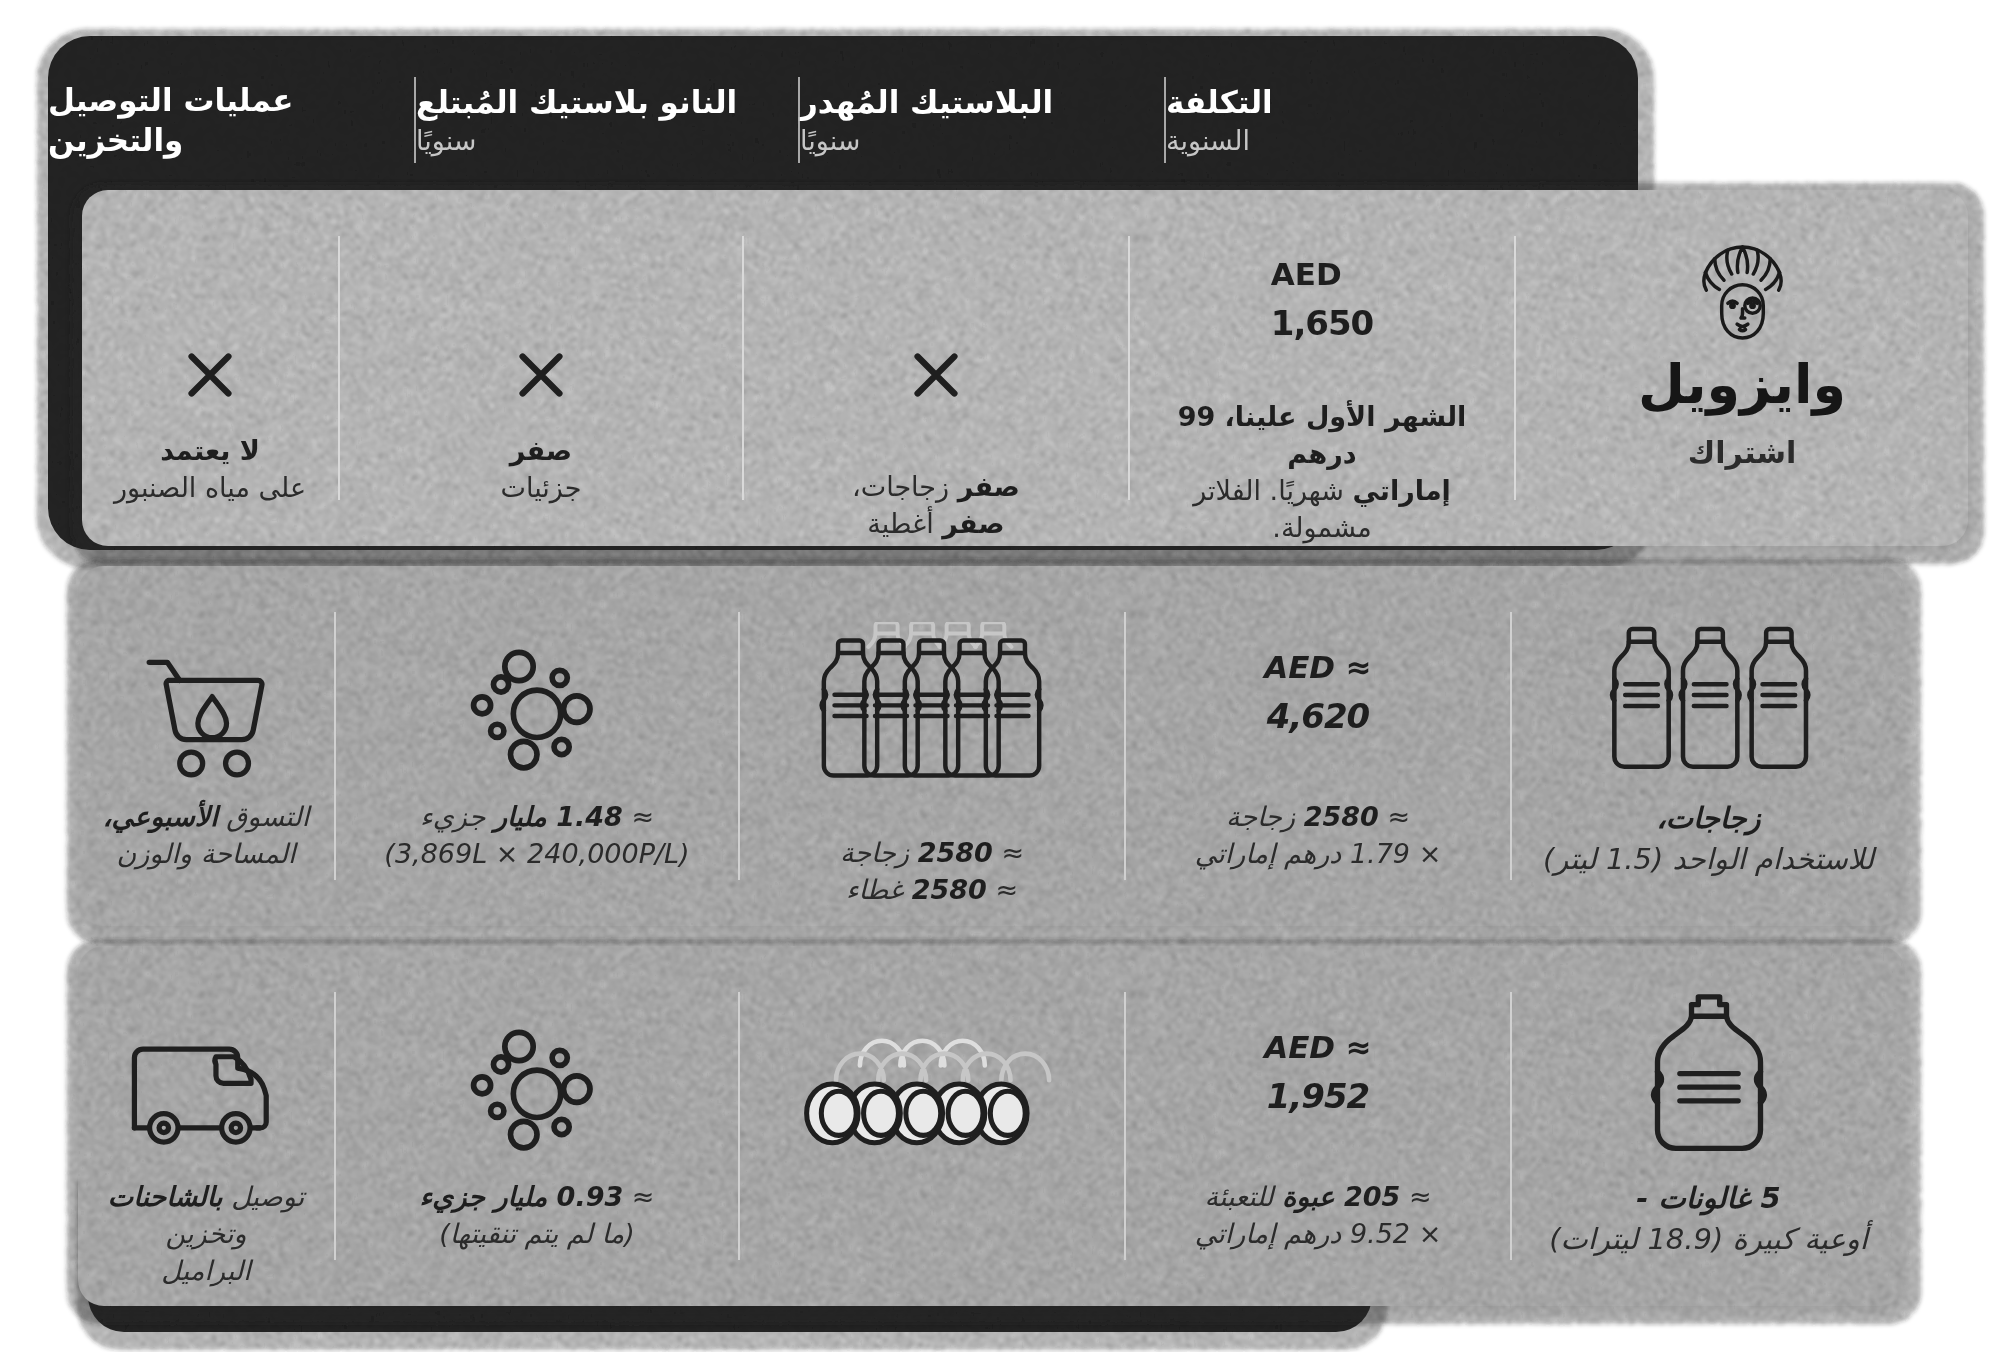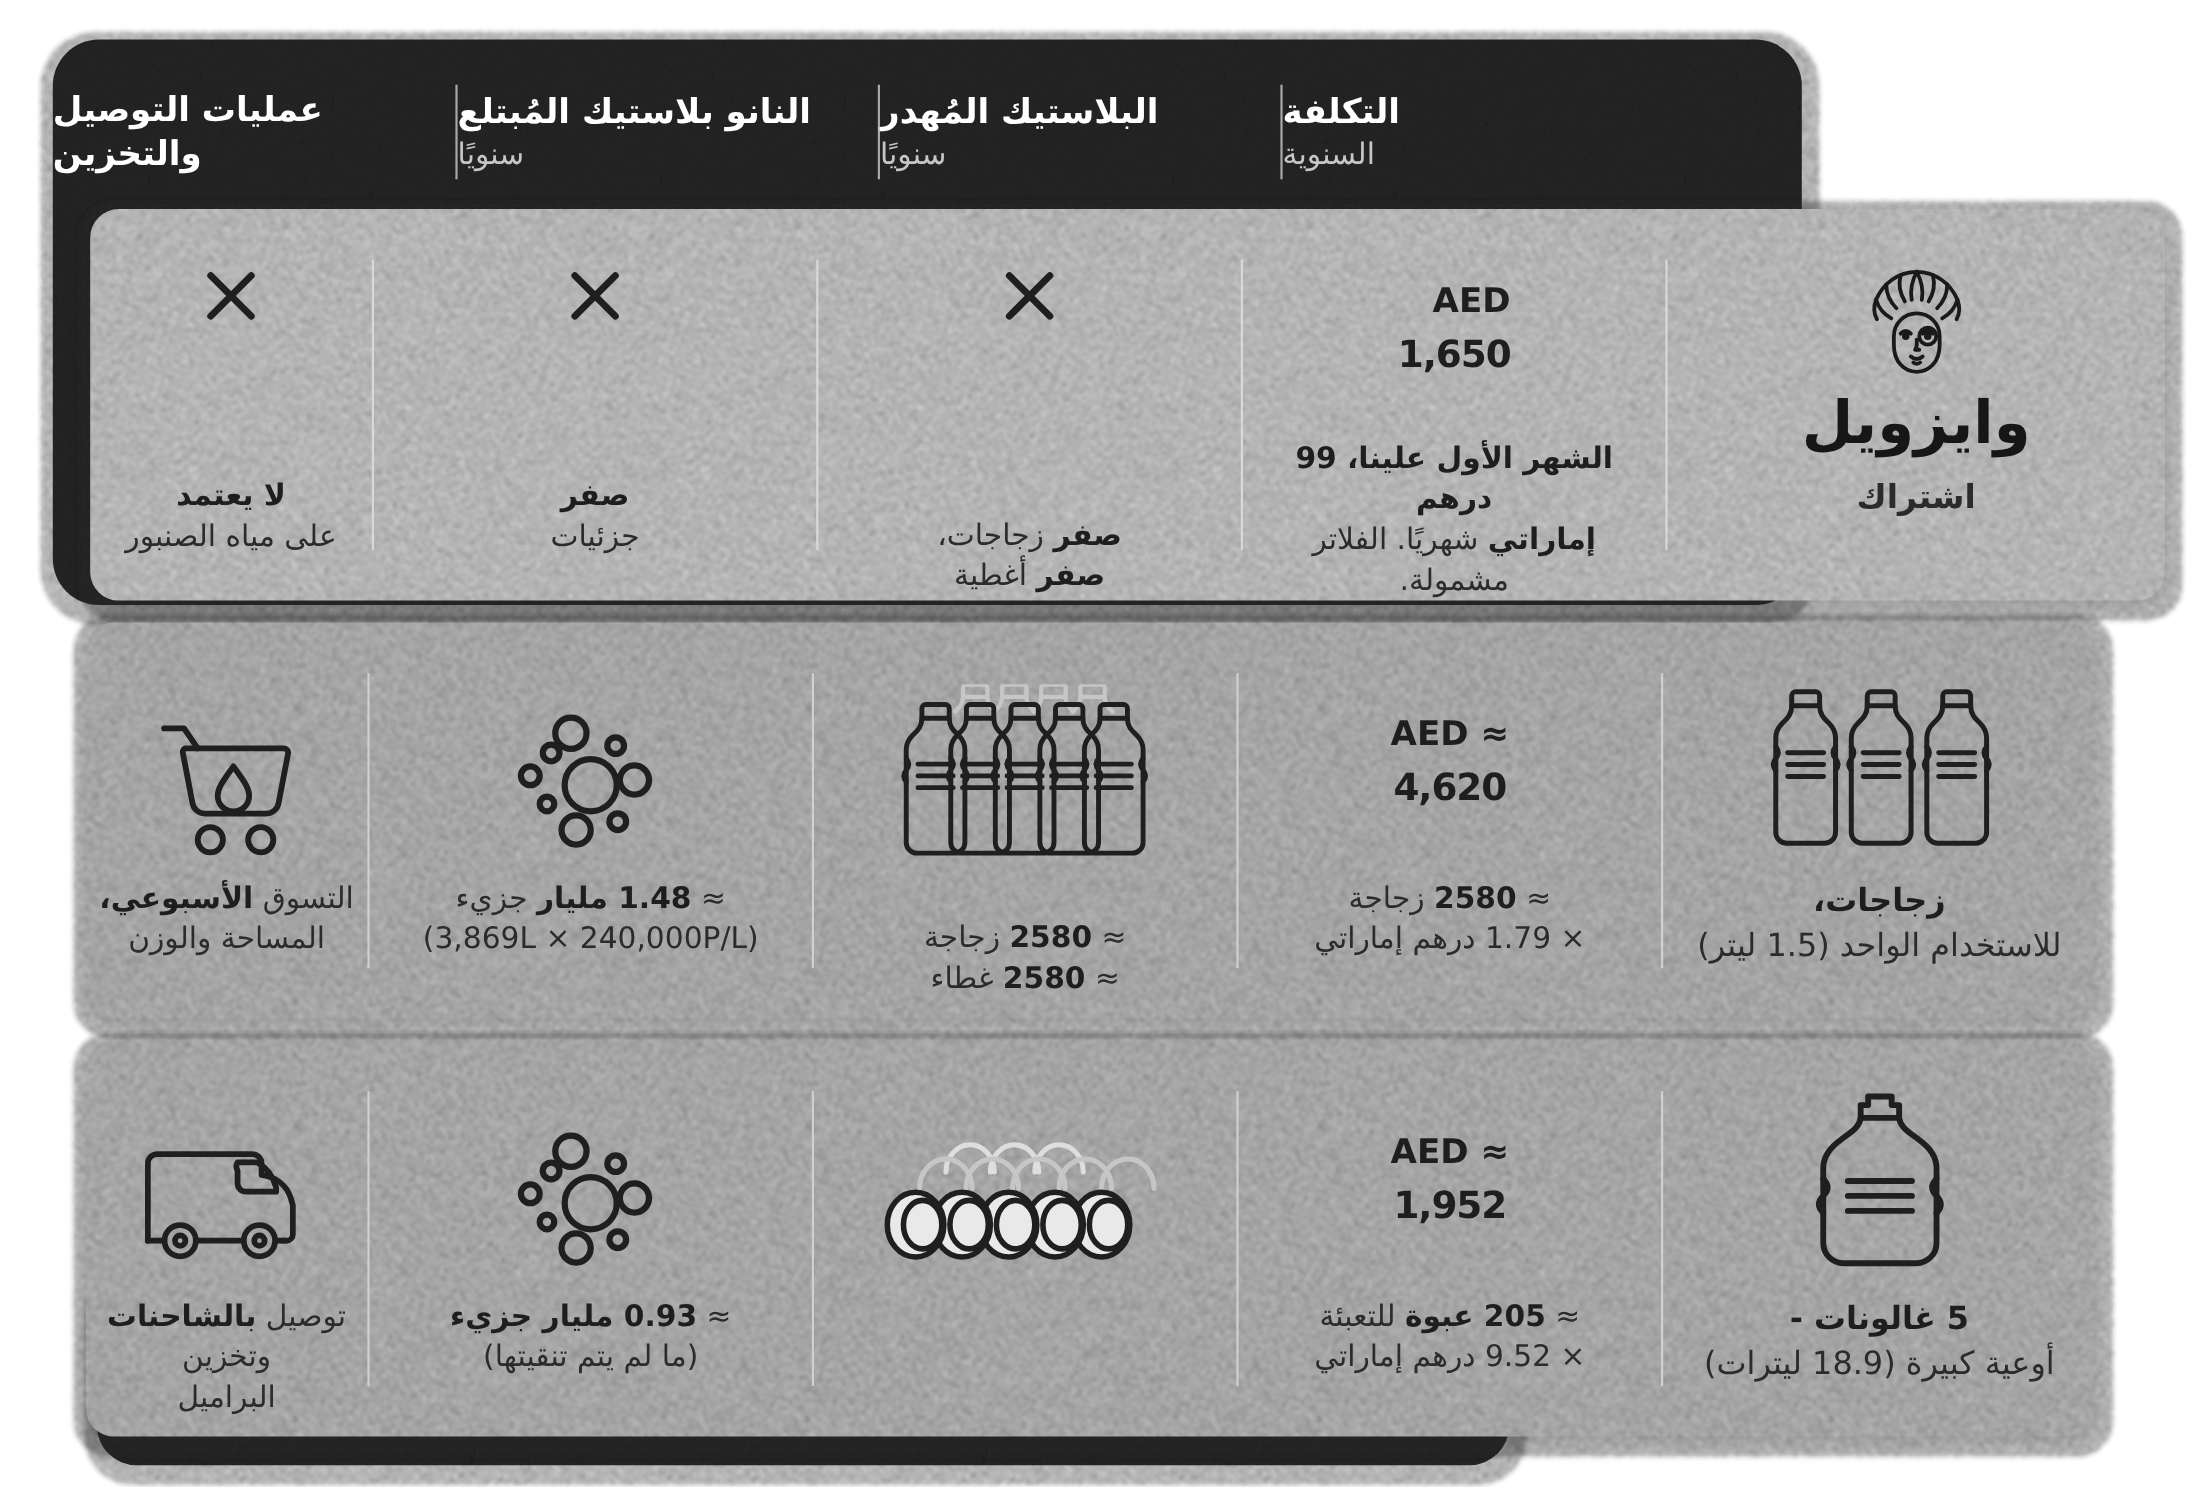--- a/index.html
+++ b/index.html
@@ -47,29 +47,29 @@
   }
   .row-white{left:82px;top:190px;width:1886px;height:356px;background:#ffffff;}
   .row-gray{background:#e9e9e9;}
   .row-g1{left:78px;top:566px;width:1827px;height:360px;}
   .row-g2{left:78px;top:946px;width:1827px;height:360px;}
 
   .v-sep{flex:0 0 2px;background:#d9d9d9;margin:46px 0;}
   .row-gray .v-sep{background:#d0d0d0;}
 
   .col{display:flex;flex-direction:column;align-items:center;text-align:center;padding:48px 10px 0;}
-  .row-gray .col{}
+  .row-gray .col{font-style:italic;}
   .col.type{flex:0 0 432px;}
   .row-gray .col.type{flex:0 0 373px;}
   .col.cost{flex:0 0 364px;}
   .col.waste{flex:0 0 364px;gap:36px;}
   .col.nano{flex:0 0 382px;}
   .col.delivery{flex:1;}
 
-  .icon-zone{height:168px;display:flex;align-items:flex-start;justify-content:center;color:#1f1f1f;}
+  .icon-zone{height:168px;display:flex;align-items:flex-end;justify-content:center;color:#1f1f1f;}
   .row-gray .icon-zone{align-items:flex-end;}
   .row-gray .icon-zone.keep-center{align-items:center;}
 
   .text-zone{margin-top:26px;}
   .row-gray .text-zone{margin-top:16px;}
   .line{font-size:27px;line-height:37px;color:#2b2b2b;}
   .line .b{font-weight:700;color:#1e1e1e;}
   .col.type .line{font-size:29px;line-height:41px;}
 
   

